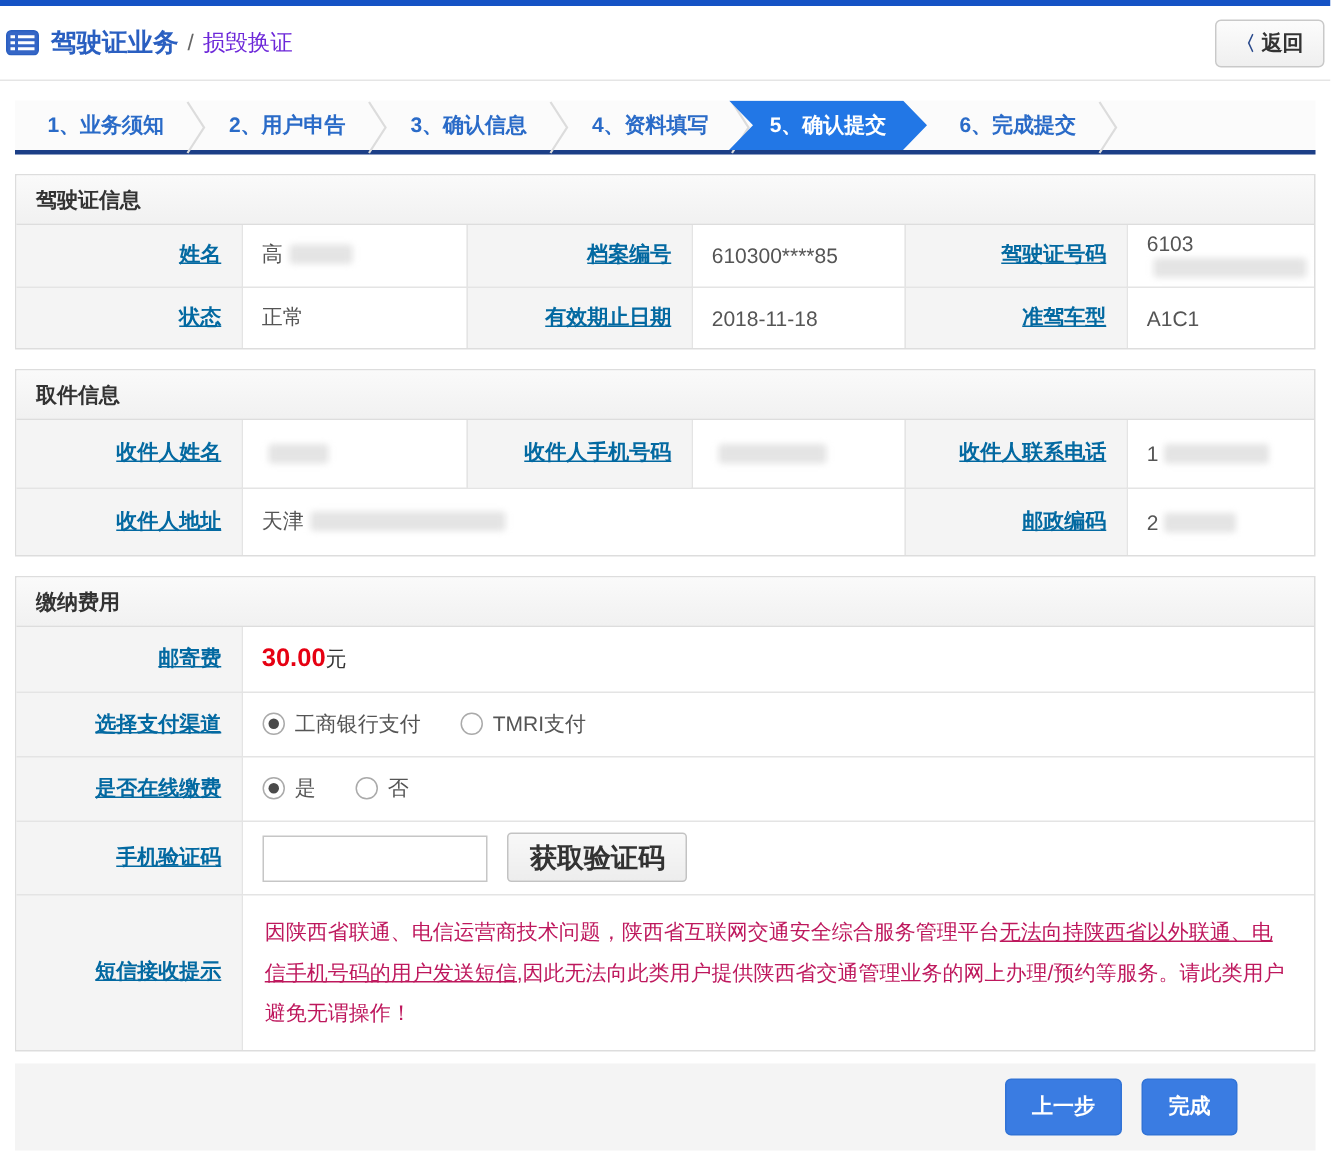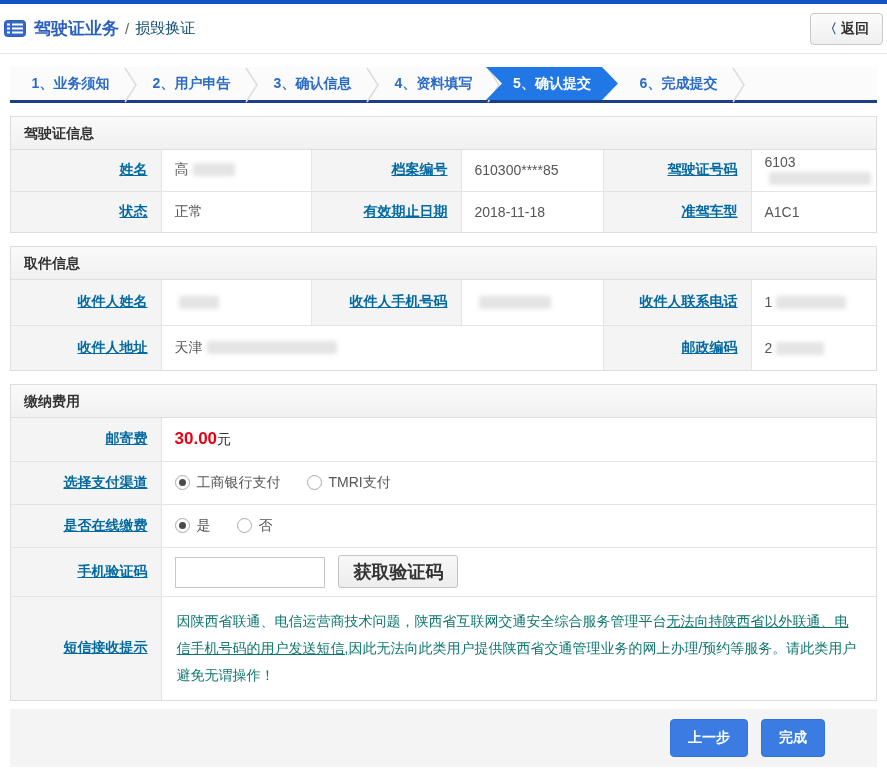--- a/index.html
+++ b/index.html
@@ -6,21 +6,21 @@
   html,body { width:887px; height:769px; background:#fff; overflow:hidden;
     font-family:"Liberation Sans","DejaVu Sans",sans-serif; }
   .topbar { height:4px; background:#1553c5; }
 
   
   .header { height:50px; display:flex; align-items:center; padding:0 4px; background:#fff;
     border-bottom:1px solid #e5e5e5; }
   .hicon { width:22px; height:17px; margin-right:8px; flex:0 0 auto; }
   .htitle { color:#2a5fc1; font-size:17px; font-weight:bold; }
   .hsep { color:#666; font-size:15px; margin:0 6px; }
-  .hsub { color:#0c4a6e; font-size:15px; }
+  .hsub { color:#6d28d9; font-size:15px; }
   .spacer { flex:1; }
   .back-btn { background:linear-gradient(#fcfcfc,#efefef); border:1px solid #c9c9c9; border-radius:4px;
     padding:6px 13px; font-size:14px; font-weight:bold; color:#333; cursor:pointer; display:flex; align-items:center; gap:4px; }
   .back-chev { font-size:13px; color:#2a4a8c; font-weight:bold; }
 
   
   .steps { margin:13px 10px 0 10px; height:36px; background:#fbfbfb; display:flex;
     border-bottom:3px solid #1c3f87; position:relative; }
   .step { flex:0 0 121px; display:flex; align-items:center; justify-content:center;
     color:#2a6bc8; font-weight:bold; font-size:14px; position:relative; z-index:1; }
@@ -51,21 +51,21 @@
     display:inline-block; position:relative; vertical-align:-3px; margin-right:7px; cursor:pointer; }
   .radio.checked::after { content:""; position:absolute; left:3px; top:3px; width:7px; height:7px;
     border-radius:50%; background:#4a4a4a; }
   .radio-group { display:flex; align-items:center; gap:26px; }
   .radio-opt { display:flex; align-items:center; color:#555; }
 
   .captcha-input { width:150px; height:31px; border:1px solid #c6c6c6; padding:0 8px; font-size:14px; }
   .captcha-btn { height:33px; margin-left:10px; padding:0 14px; background:linear-gradient(#f8f8f8,#ededed);
     border:1px solid #c3c3c3; border-radius:3px; font-size:18px; font-weight:bold; color:#333; cursor:pointer; }
 
-  .notice { color:#0f766e; font-size:14px; line-height:27px; padding:11px 2px; }
+  .notice { color:#be185d; font-size:14px; line-height:27px; padding:11px 2px; }
   .notice .u { text-decoration:underline; }
 
   
   .footer { margin:8px 10px 0 10px; height:58px; background:#f4f4f4; display:flex;
     align-items:center; justify-content:flex-end; gap:13px; padding-right:52px; }
   .btn-blue { background:#3a7ce2; border:1px solid #3173d6; color:#fff; border-radius:4px;
     font-size:14px; font-weight:bold; padding:9px 17px; cursor:pointer; }
 </style>
 </head>
 <body>

